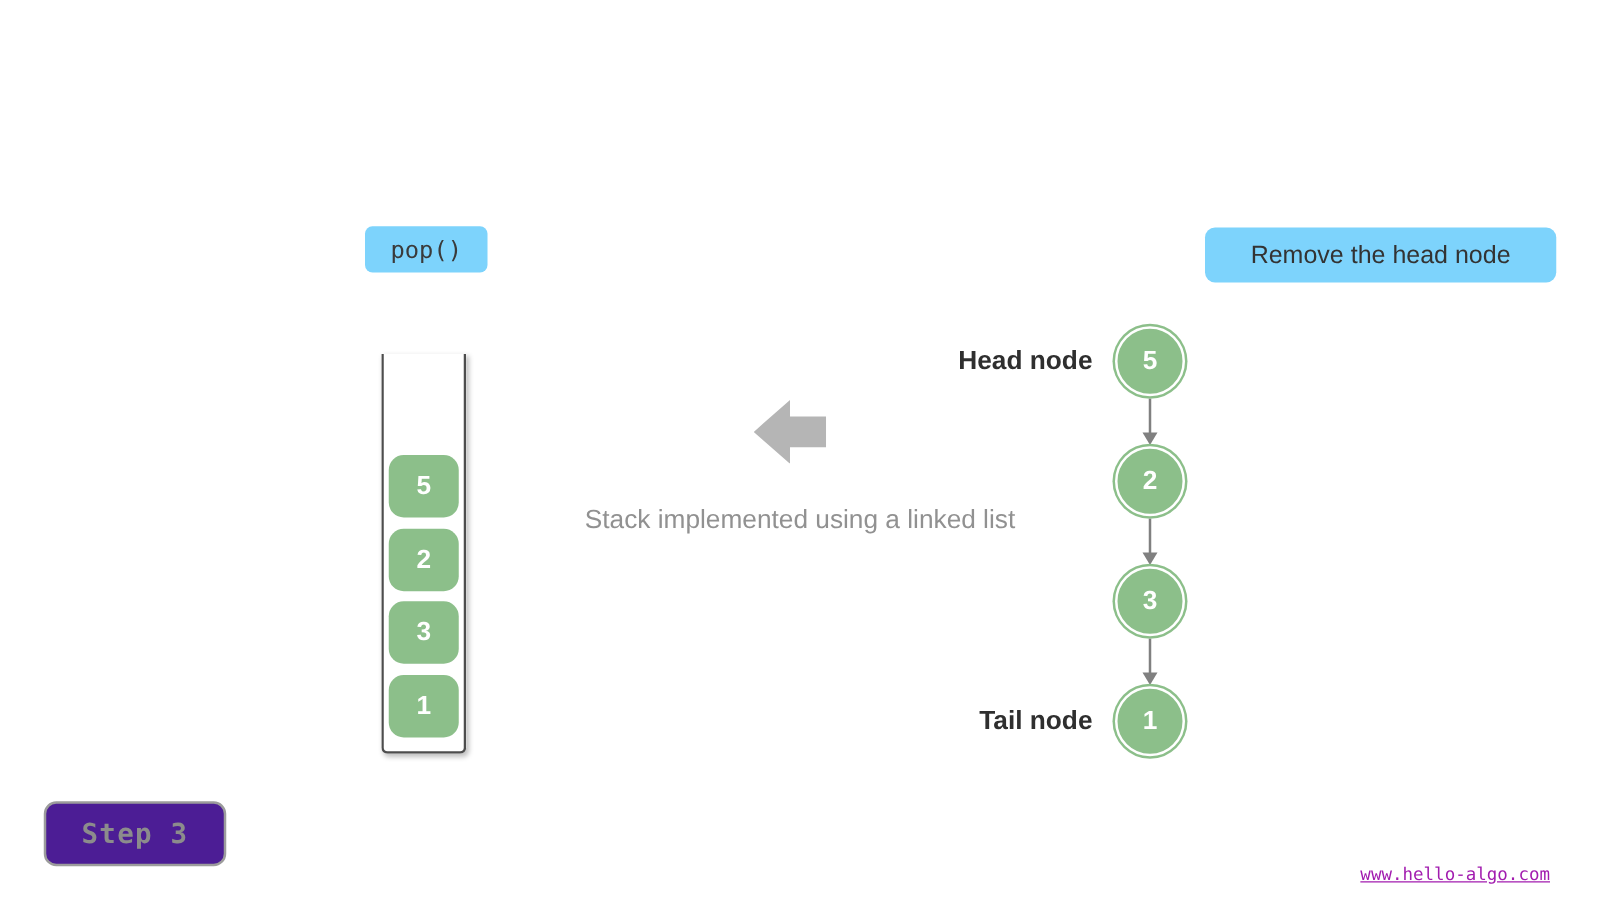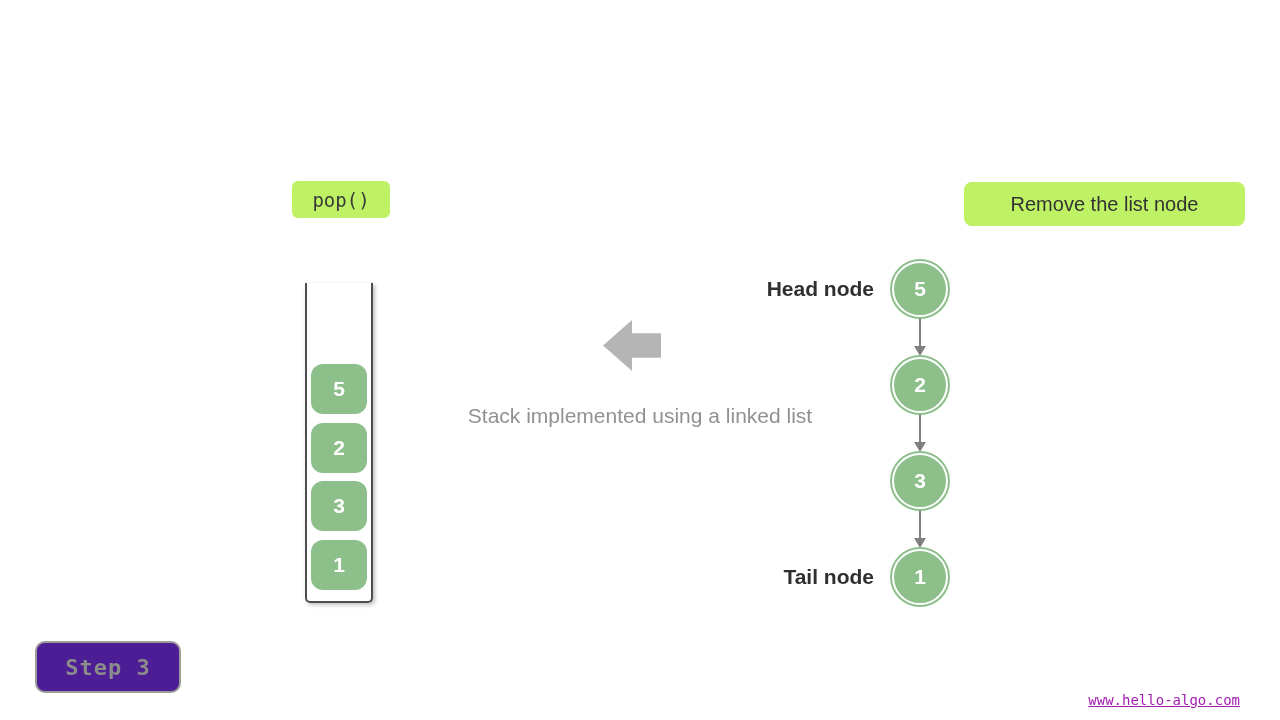--- a/index.html
+++ b/index.html
@@ -12,21 +12,21 @@
     overflow: hidden;
     font-family: "Liberation Sans", sans-serif;
   }
 
   
   .badge {
     position: absolute;
     display: flex;
     align-items: center;
     justify-content: center;
-    background: #bef264;
+    background: #7dd3fc;
     color: #3a3a3a;
   }
   #op-badge {
     left: 292px; top: 181px; width: 98px; height: 37px;
     border-radius: 6px;
     font-family: "DejaVu Sans Mono", monospace;
     font-size: 19px;
   }
   #action-badge {
     left: 964px; top: 182px; width: 281px; height: 44px;
@@ -166,21 +166,21 @@
     text-decoration: underline;
   }
 </style>
 </head>
 <body>
 
 <div id="canvas">
 
   <div id="op-badge" class="badge">pop()</div>
 
-  <div id="action-badge" class="badge">Remove the list node</div>
+  <div id="action-badge" class="badge">Remove the head node</div>
 
   <div id="stack-container">
     <div id="stack-item-0" class="stack-item">5</div>
     <div id="stack-item-1" class="stack-item">2</div>
     <div id="stack-item-2" class="stack-item">3</div>
     <div id="stack-item-3" class="stack-item">1</div>
   </div>
 
   <div id="left-block-arrow"></div>
 

